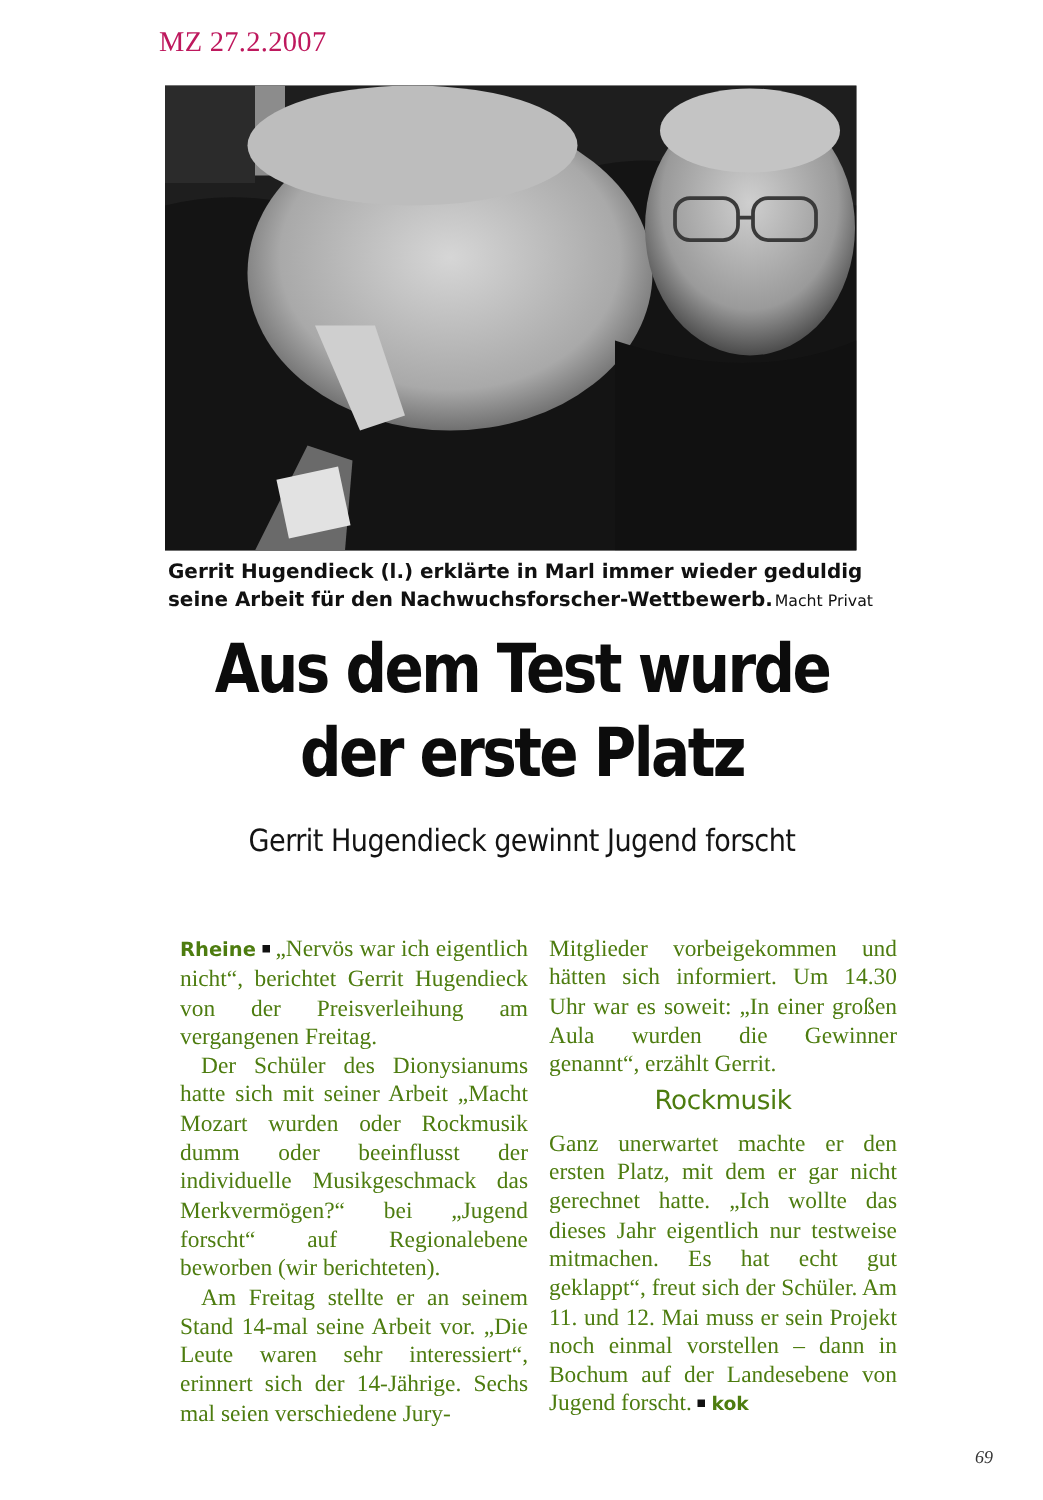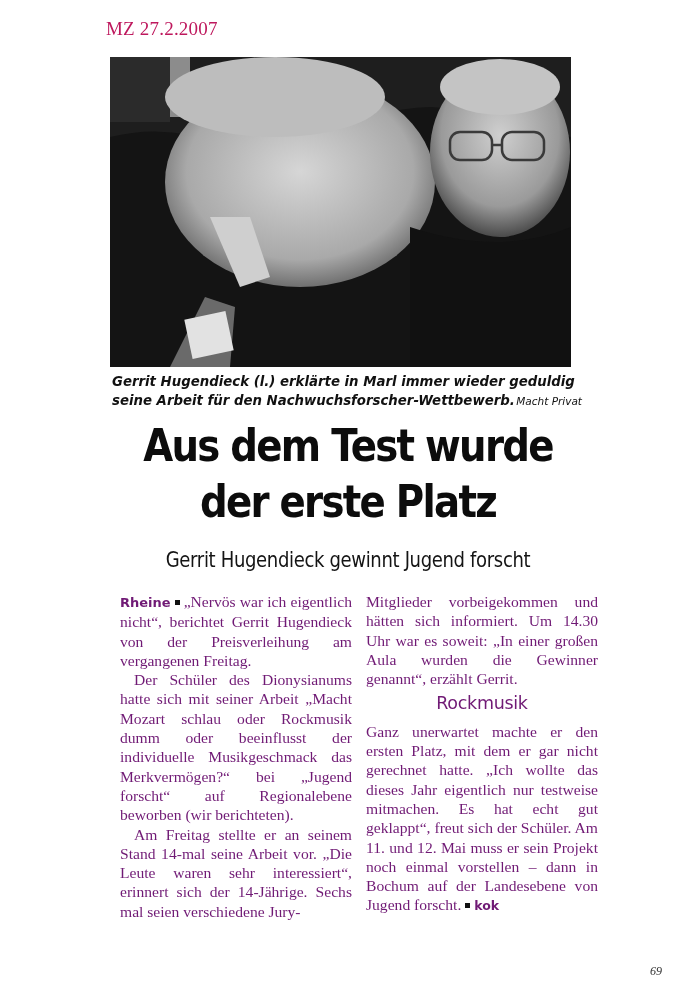--- a/index.html
+++ b/index.html
@@ -1,25 +1,25 @@
 <!DOCTYPE html>
 <html><head>
 <meta charset="utf-8">
 <style>
   html, body { margin:0; padding:0; background:#ffffff; }
   body { width:695px; height:1000px; position:relative; overflow:hidden; color:#141414; }
   .abs { position:absolute; }
   .source { left:106px; top:18px; font-family:"Liberation Serif", serif; font-size:19px; color:#be185d; letter-spacing:0.2px; }
   .photo { left:110px; top:57px; width:461px; height:310px; background:#1b1b1b; overflow:hidden; }
   .photo svg { display:block; }
-  .caption { left:112px; top:372px; width:470px; font-family:"DejaVu Sans", sans-serif; font-weight:bold; font-size:13.3px; line-height:19px; color:#111;font-style:italic; }
+  .caption { left:112px; top:372px; width:470px; font-family:"DejaVu Sans", sans-serif; font-weight:bold; font-size:13.3px; line-height:19px; color:#111; }
   .caption .credit { font-weight:normal; font-size:10.5px; float:right; margin-top:1px; }
   .headline { left:100px; top:418px; width:496px; text-align:center; font-family:"DejaVu Sans", sans-serif; font-weight:bold; font-size:45px; line-height:56px; letter-spacing:-2px; color:#0c0c0c; transform:scaleX(0.86); transform-origin:center top; }
   .subhead { left:100px; top:548px; width:496px; text-align:center; font-family:"DejaVu Sans", sans-serif; font-size:20.5px; letter-spacing:-0.4px; color:#141414; transform:scaleX(0.88); transform-origin:center top; }
-  .col { top:592px; width:232px; font-family:"Liberation Serif", serif; font-size:15.6px; line-height:19.3px; color:#701a75; text-align:justify; }
+  .col { top:623px; width:232px; font-family:"Liberation Serif", serif; font-size:15.6px; line-height:19.3px; color:#4d7c0f; text-align:justify; }
   .col1 { left:120px; }
   .col2 { left:366px; }
   .col p { margin:0; }
   .col p.indent { text-indent:14px; }
   .dateline { font-family:"DejaVu Sans", sans-serif; font-weight:bold; font-size:13px; }
   .sq { display:inline-block; width:5px; height:5px; background:#111; margin:0 4px 2px 4px; vertical-align:middle; }
   .kok { font-family:"DejaVu Sans", sans-serif; font-size:12.5px;font-weight:bold; }
   .subhead2 { text-align:center; font-family:"DejaVu Sans", sans-serif; font-size:17.5px; margin:6px 0 8px 0; letter-spacing:-0.3px; }
   .pagenum { left:650px; top:964px; font-family:"Liberation Serif", serif; font-style:italic; font-size:12px; color:#333; }
 </style>
@@ -69,21 +69,21 @@
   <div>Aus dem Test wurde</div>
   <div>der erste Platz</div>
 </div>
 
 <div class="abs subhead">Gerrit Hugendieck gewinnt Jugend forscht</div>
 
 <div class="abs col col1">
   <p>
     <span class="dateline">Rheine</span><span class="sq"></span><span>„Nervös war ich eigentlich nicht“, berichtet Gerrit Hugendieck von der Preisverleihung am vergangenen Freitag.</span>
   </p>
-  <p class="indent">Der Schüler des Dionysianums hatte sich mit seiner Arbeit „Macht Mozart schlau oder Rockmusik dumm oder beeinflusst der individuelle Musikgeschmack das Merkvermögen?“ bei „Jugend forscht“ auf Regionalebene beworben (wir berichteten).</p>
+  <p class="indent">Der Schüler des Dionysianums hatte sich mit seiner Arbeit „Macht Mozart wurden oder Rockmusik dumm oder beeinflusst der individuelle Musikgeschmack das Merkvermögen?“ bei „Jugend forscht“ auf Regionalebene beworben (wir berichteten).</p>
   <p class="indent">Am Freitag stellte er an seinem Stand 14-mal seine Arbeit vor. „Die Leute waren sehr interessiert“, erinnert sich der 14-Jährige. Sechs mal seien verschiedene Jury-</p>
 </div>
 
 <div class="abs col col2">
   <p>Mitglieder vorbeigekommen und hätten sich informiert. Um 14.30 Uhr war es soweit: „In einer großen Aula wurden die Gewinner genannt“, erzählt Gerrit.</p>
   <div class="subhead2">Rockmusik</div>
   <p>
     <span>Ganz unerwartet machte er den ersten Platz, mit dem er gar nicht gerechnet hatte. „Ich wollte das dieses Jahr eigentlich nur testweise mitmachen. Es hat echt gut geklappt“, freut sich der Schüler. Am 11. und 12. Mai muss er sein Projekt noch einmal vorstellen – dann in Bochum auf der Landesebene von Jugend forscht.</span><span class="sq"></span><span class="kok">kok</span>
   </p>
 </div>

